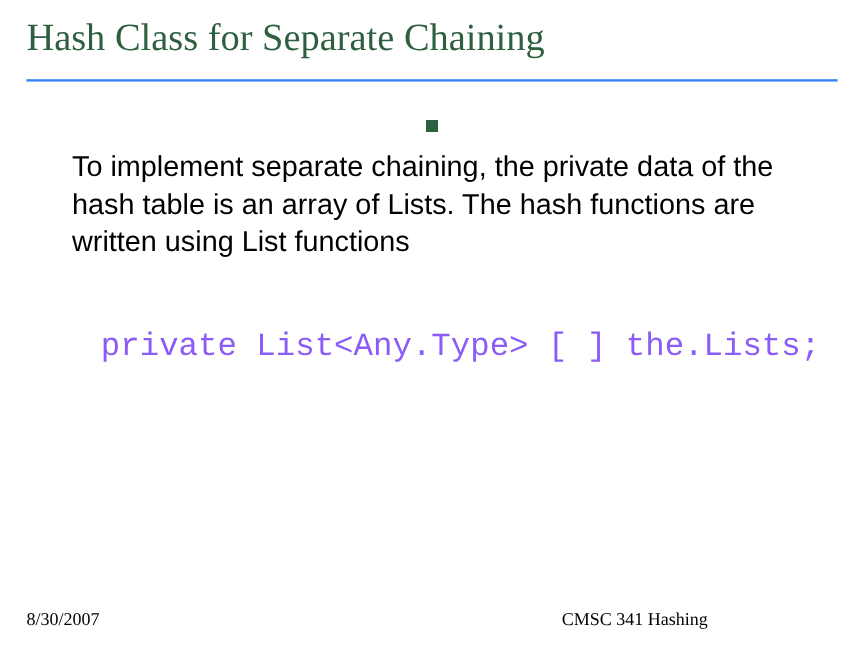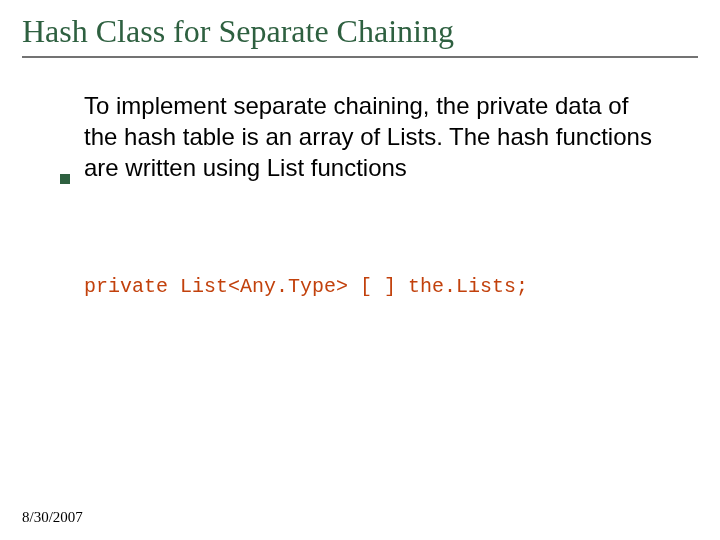--- a/index.html
+++ b/index.html
@@ -16,39 +16,40 @@
     width: 720px;
     height: 540px;
     position: relative;
     box-sizing: border-box;
   }
   .title-region {
     position: absolute;
     top: 12px;
     left: 22px;
     right: 22px;
-    border-bottom: 2px solid #737373;
-    padding-bottom: 6px;
+    border-bottom: 2px solid #3b82f6;
+    padding-bottom: 16px;
   }
   .title-text {
     font-size: 32px;
     color: #2e6040;
     font-weight: normal;
     line-height: 1.2;
   }
   .body-region {
     position: absolute;
     top: 90px;
     left: 60px;
     right: 60px;
   }
   .bullet-row {
     display: flex;
-    align-items: flex-end;
+    align-items: center;
     gap: 14px;
+    flex-direction: column;
   }
   .bullet-mark {
     width: 10px;
     height: 10px;
     background: #2e6040;
     margin-top: 10px;
     flex-shrink: 0;
   }
   .bullet-text {
     font-family: Arial, Helvetica, sans-serif;
@@ -57,22 +58,22 @@
     line-height: 1.3;
   }
   .code-block {
     position: absolute;
     top: 275px;
     left: 84px;
     right: 40px;
   }
   .code-text {
     font-family: "Courier New", Courier, monospace;
-    font-size: 20px;
-    color: #c2410c;
+    font-size: 27px;
+    color: #8b5cf6;
     white-space: pre;
   }
   .footer {
     position: absolute;
     bottom: 14px;
     left: 22px;
     right: 22px;
     display: flex;
     justify-content: space-between;
     align-items: baseline;
@@ -99,15 +100,16 @@
       <div class="bullet-text">To implement separate chaining, the private data of the hash table is an array of Lists. The hash functions are written using List functions</div>
     </div>
   </div>
 
   <div class="code-block">
     <span class="code-text">private List&lt;Any.Type&gt; [ ] the.Lists;</span>
   </div>
 
   <div class="footer">
     <span class="footer-date">8/30/2007</span>
+    <span class="footer-title">CMSC 341 Hashing</span>
   </div>
 
 </div>
 
 </body></html>

